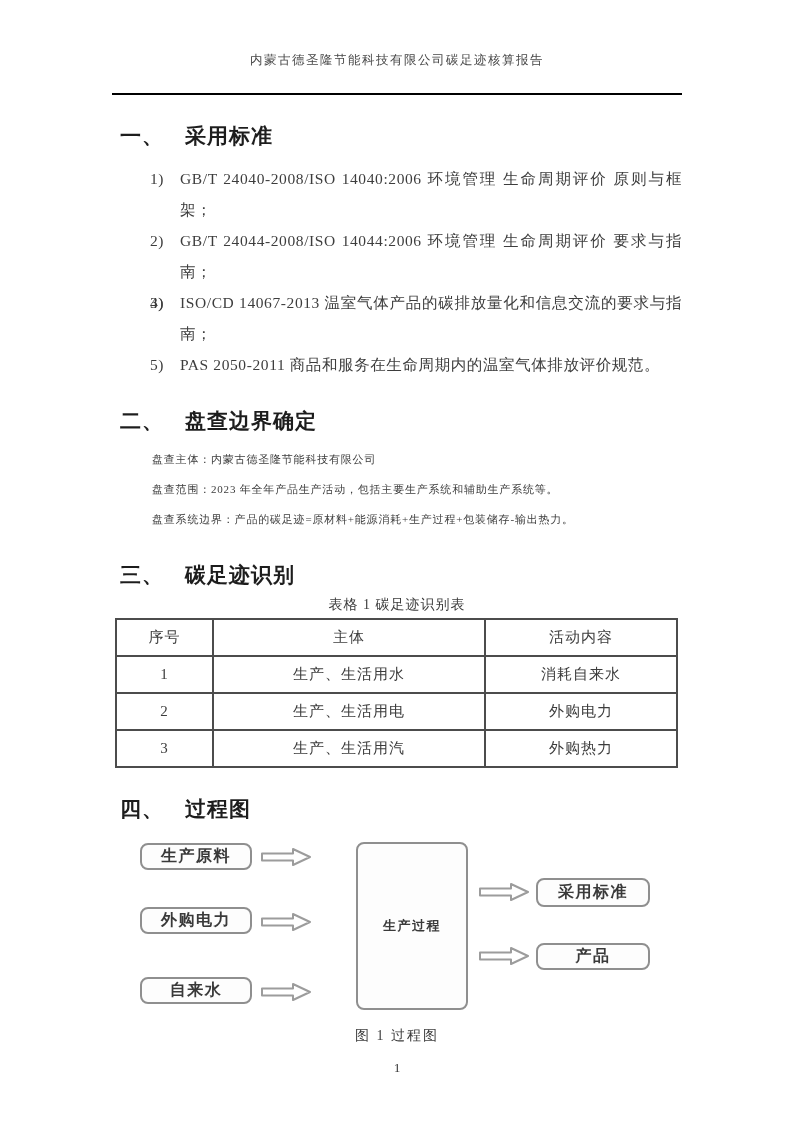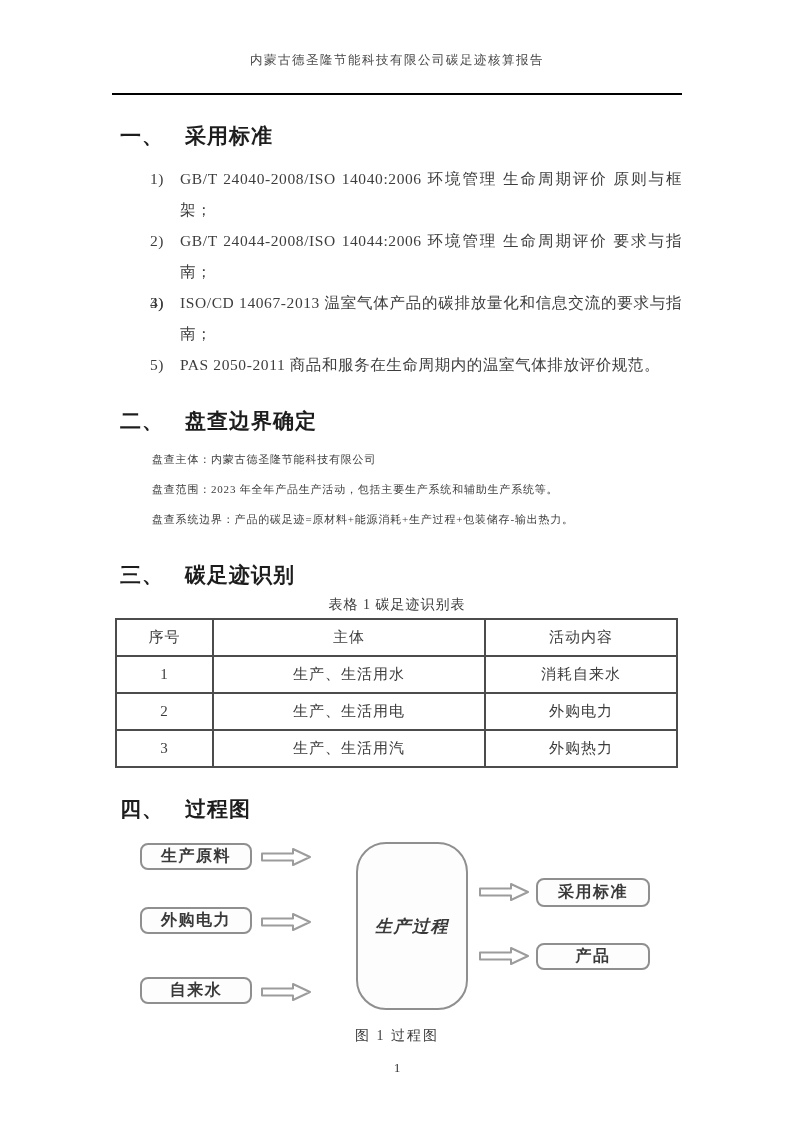--- a/index.html
+++ b/index.html
@@ -45,21 +45,21 @@
   
   .diagram {
     position:relative; height:181px; margin-top:13px; margin-left:12px;
     font-family:"Liberation Sans","DejaVu Sans",sans-serif;
   }
   .dg-box {
     position:absolute; border:2px solid #8f8f8f; border-radius:8px; background:#fdfdfd;
     display:flex; align-items:center; justify-content:center;
     font-size:16px; font-weight:600; color:#3a3a3a; letter-spacing:1.5px;
   }
-  .dg-box.process { border-radius:30px; font-size:17px;font-style:italic; }
+  .dg-box.process { border-radius:8px; font-size:13px; }
   .dg-arrow { position:absolute; width:52px; height:20px; }
   .in-box-0 { left:16px;  top:7px;   width:112px; height:27px; }
   .in-arr-0 { left:136px; top:11px; }
   .in-box-1 { left:16px;  top:71px;  width:112px; height:27px; }
   .in-arr-1 { left:136px; top:76px; }
   .in-box-2 { left:16px;  top:141px; width:112px; height:27px; }
   .in-arr-2 { left:136px; top:146px; }
   .proc-box { left:232px; top:6px;   width:112px; height:168px; }
   .out-arr-0 { left:354px; top:46px; }
   .out-box-0 { left:412px; top:42px; width:114px; height:29px; }

